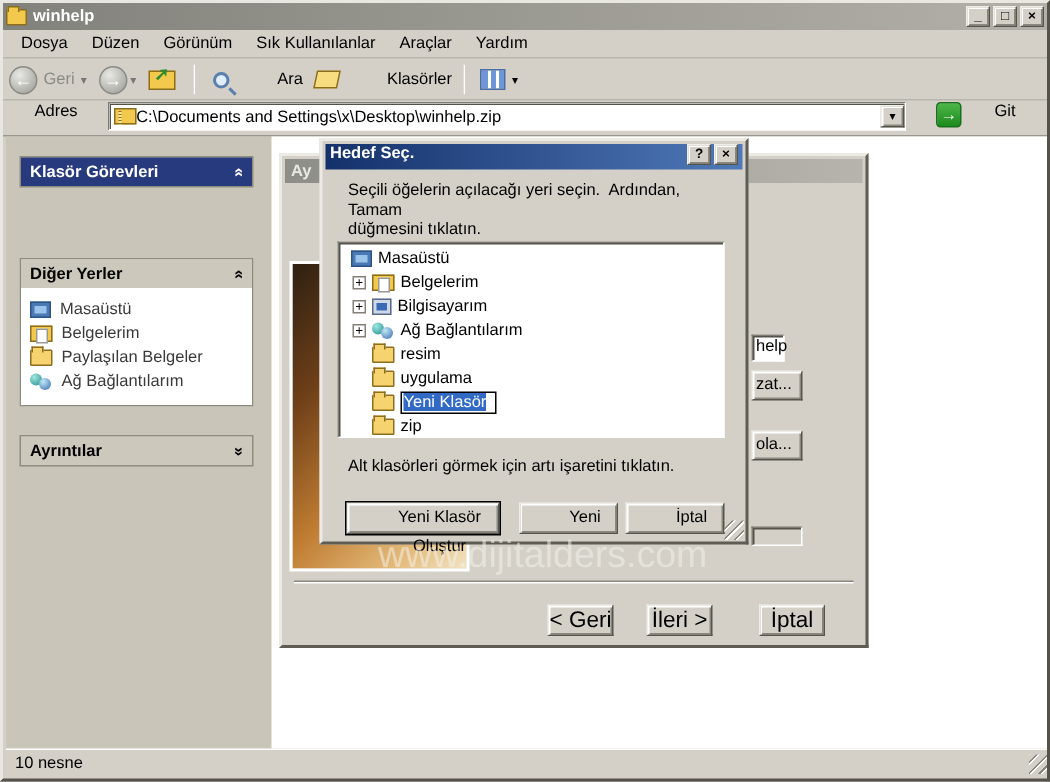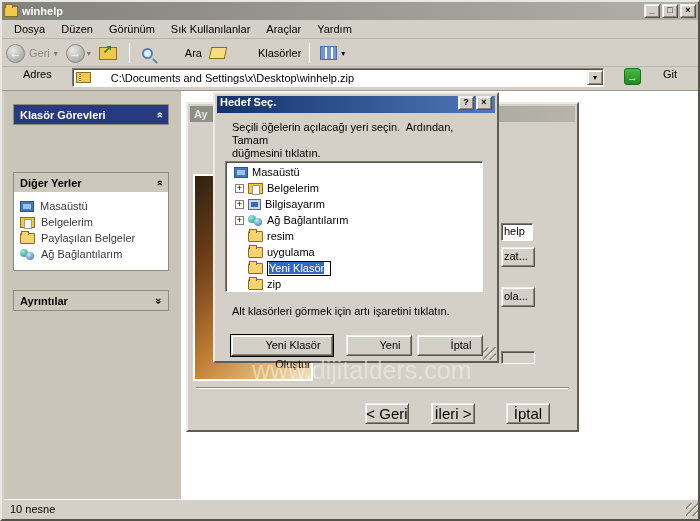--- a/index.html
+++ b/index.html
@@ -36,21 +36,21 @@
   .mag{width:11px;height:11px;border:2px solid #5b7fae;border-radius:50%;position:relative;margin:0 3px 0 6px;background:#dfeefb;}
   .mag:after{content:"";position:absolute;width:6px;height:2px;background:#5b7fae;transform:rotate(45deg);left:8px;top:10px;}
   .open-folder{width:16px;height:12px;background:#f7dc80;border:1px solid #8a6d1f;margin:0 3px 0 4px;transform:skewX(-12deg);}
   .views-ico{width:17px;height:14px;border:1px solid #4a6ea8;background:linear-gradient(90deg,#6f97d8 0 4px,#fff 4px 6px,#6f97d8 6px 10px,#fff 10px 12px,#6f97d8 12px 16px);margin-left:4px;}
   
   .addressbar{position:absolute;left:0;top:66px;width:100%;height:23px;display:flex;align-items:flex-start;
     border-bottom:1px solid #9a978e;padding:0 21px;gap:20px;}
   .addr-label{font-size:11px;}
   .combo{flex:1;height:19px;background:#fff;display:flex;align-items:center;
     border:1px solid;border-color:#7e7b72 #fff #fff #7e7b72;box-shadow:inset 1px 1px 0 #55524a;padding-left:3px;}
-  .combo .txt{font-size:11px;flex:1;margin-left:20px;white-space:nowrap;overflow:hidden;}
+  .combo .txt{font-size:11px;flex:1;margin-left:0;white-space:nowrap;overflow:hidden;}
   .combo-dd{width:16px;height:15px;font-size:8px;line-height:14px;text-align:center;}
   .go-ico{width:17px;height:17px;border-radius:3px;background:linear-gradient(#4db848,#1e8a1e);color:#fff;
     font-size:11px;line-height:16px;text-align:center;font-weight:bold;border:1px solid #17701a;}
   .go-txt{font-size:11px;margin-left:2px;}
   
   .content{position:absolute;left:2px;top:89px;width:696px;height:412px;background:#c9c6b9;}
   .filearea{position:absolute;left:177px;top:0;right:0;bottom:0;background:#fff;}
   
   .panel{position:absolute;left:9px;width:156px;border:1px solid #8f8b7f;background:#fff;}
   .panel-h{height:19px;display:flex;align-items:center;justify-content:space-between;padding:0 6px;font-size:11px;font-weight:bold;}
@@ -208,21 +208,21 @@
         <span class="chev down">»</span>
       </div>
     </div>
   </div>
 
   <div class="wizard">
     <div class="wiz-title">
       <span>Ay</span>
     </div>
     <div class="wiz-img"></div>
-    <div class="frag-box sunken" style="left:313px;top:119px;width:32px;height:18px;line-height:15px;padding-left:2px;">help</div>
+    <div class="frag-box sunken" style="left:313px;top:119px;width:22px;height:18px;line-height:15px;padding-left:2px;">help</div>
     <div class="frag-box btn3d" style="left:313px;top:143px;width:34px;height:20px;line-height:17px;padding-left:2px;">zat...</div>
     <div class="frag-box btn3d" style="left:313px;top:183px;width:34px;height:20px;line-height:17px;padding-left:2px;">ola...</div>
     <div class="frag-box sunken" style="left:313px;top:247px;width:34px;height:13px;background:#d4d0c8;"></div>
     <div class="wiz-sep"></div>
     <div class="wiz-btn btn3d" style="left:177px;">&lt; Geri</div>
     <div class="wiz-btn btn3d" style="left:243px;">İleri &gt;</div>
     <div class="wiz-btn btn3d" style="left:318px;">İptal</div>
   </div>
 
   <div class="dialog">

